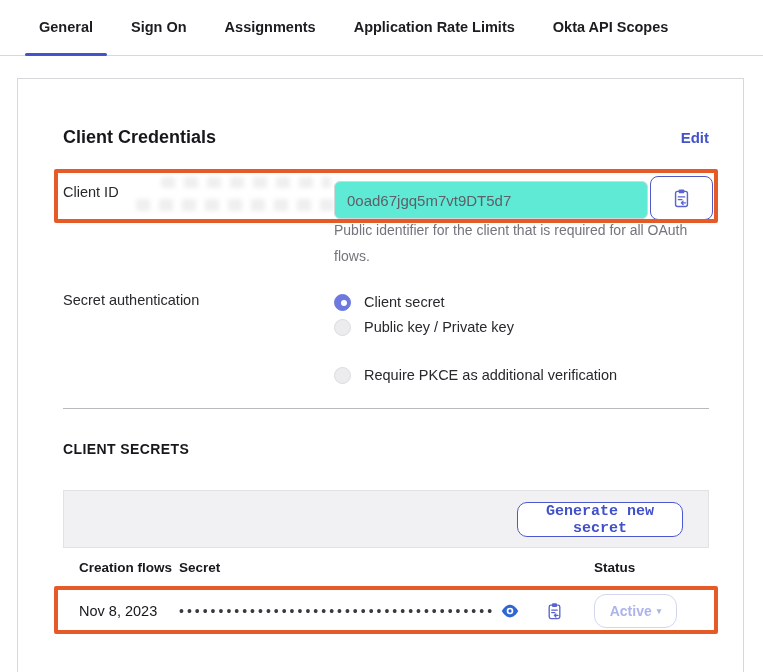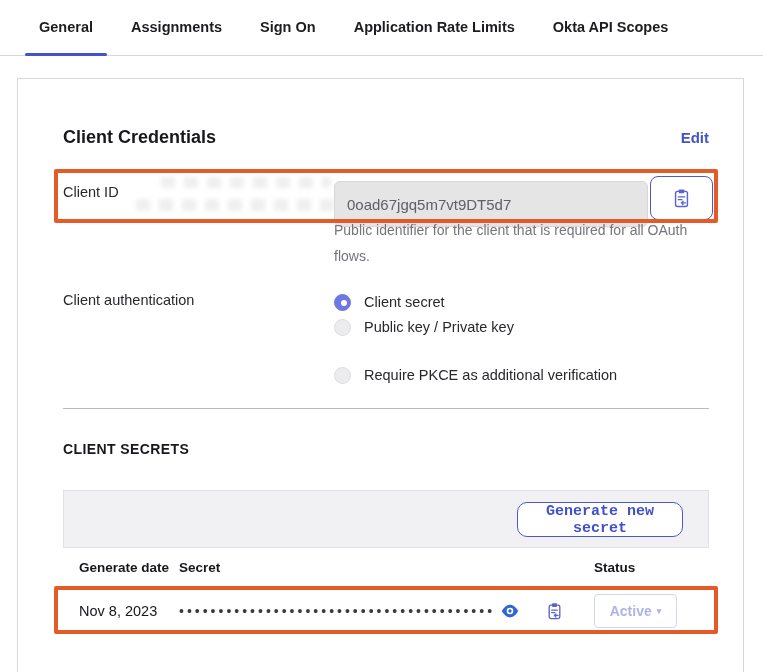--- a/index.html
+++ b/index.html
@@ -26,22 +26,22 @@
 
   
   .smudge { position:absolute; border-radius:3px; filter:blur(2px); opacity:.55;
     background:repeating-linear-gradient(90deg,#e2e2e4 0 14px, transparent 14px 23px); }
   .smudge-1 { left:143px; top:98px;  width:170px; height:11px; }
   .smudge-2 { left:118px; top:120px; width:212px; height:12px; }
 
   
   .field-label { position:absolute; left:45px; font-size:14.5px; color:#28282d; }
   .client-id-label { top:105px; }
-  .client-id-input { position:absolute; left:316px; top:102px; width:314px; height:46px;
-    background:#e5e5e5; border:1px solid #d6d6db; border-radius:6px;
+  .client-id-input { position:absolute; left:316px; top:102px; width:314px; height:38px;
+    background:#5eead4; border:1px solid #d6d6db; border-radius:6px;
     font-family:"Liberation Sans", sans-serif; font-size:15px; color:#5f5f68; padding:0 12px; }
   .copy-btn { position:absolute; left:632px; top:97px; width:63px; height:44px;
     background:#ffffff; border:1.5px solid #5058c5; border-radius:8px;
     display:flex; align-items:center; justify-content:center; cursor:pointer; }
   .helper { position:absolute; left:316px; top:138px; width:372px;
     font-size:14px; line-height:26px; color:#74747d; }
 
   
   .hl { position:absolute; border:4px solid #e45b28; border-radius:2px;
     pointer-events:none; z-index:6; background:transparent; }
@@ -80,32 +80,32 @@
   .th-date { padding-left:16px; }
   .trow { position:absolute; left:45px; top:509px; width:646px; height:46px;
     display:grid; grid-template-columns:116px 415px 1fr; align-items:center; background:#fff; }
   .td-date { padding-left:16px; font-size:14.5px; color:#17171c; white-space:nowrap; }
   .td-secret { display:flex; align-items:center; }
   .dots { font-size:14px; letter-spacing:3px; color:#3a3a40; width:318px;
     overflow:hidden; white-space:nowrap; flex:none; }
   .eye-btn { margin-left:4px; cursor:pointer; display:flex; align-items:center; }
   .copy-sm-btn { margin-left:27px; cursor:pointer; display:flex; align-items:center; }
   .status-btn { width:83px; height:34px; background:#ffffff; border:1.5px solid #d3d6f0;
-    border-radius:4px; color:#aeb4ea; font-weight:700; font-size:14px; cursor:pointer;
+    border-radius:12px; color:#aeb4ea; font-weight:700; font-size:14px; cursor:pointer;
     display:flex; align-items:center; justify-content:center; gap:5px;
     font-family:"Liberation Sans", sans-serif; }
   .status-btn .caret { font-size:9px; }
 </style>
 </head>
 <body>
 
 <div class="tabbar">
   <div class="tab active">General</div>
+  <div class="tab">Sign On</div>
   <div class="tab">Assignments</div>
-  <div class="tab">Sign On</div>
   <div class="tab">Application Rate Limits</div>
   <div class="tab">Okta API Scopes</div>
 </div>
 
 <div class="card">
 
   <div class="heading-row">
     <div class="section-title">Client Credentials</div>
     <div class="edit-link">Edit</div>
   </div>
@@ -122,21 +122,21 @@
         <rect x="8.5" y="1.5" width="7" height="5" rx="1.2" fill="#5a63cf"></rect>
         <path d="M8 11h8M8 14.5h4.5" stroke="#5a63cf" stroke-width="1.7" stroke-linecap="round"></path>
         <path d="M17 18.5h-5M14 16.3l-2.2 2.2 2.2 2.2" stroke="#5a63cf" stroke-width="1.7" stroke-linecap="round" stroke-linejoin="round"></path>
       </svg>
     </span>
   </div>
   <div class="helper">Public identifier for the client that is required for all OAuth flows.</div>
 
   <div class="hl hl-1"></div>
 
-  <div class="field-label auth-label">Client authentication</div>
+  <div class="field-label auth-label">Secret authentication</div>
   <div class="choice-row r2">
     <span class="radio"></span>
     <span class="lbl">Public key / Private key</span>
   </div>
   <div class="choice-row r1">
     <span class="radio sel"></span>
     <span class="lbl">Client secret</span>
   </div>
 
   <div class="choice-row ck">
@@ -146,21 +146,21 @@
 
   <div class="divider"></div>
 
   <div class="secrets-title">CLIENT SECRETS</div>
 
   <div class="toolbar">
     <button class="generate-btn">Generate new secret</button>
   </div>
 
   <div class="thead">
-    <div class="th th-date">Generate date</div>
+    <div class="th th-date">Creation flows</div>
     <div class="th">Secret</div>
     <div class="th">Status</div>
   </div>
 
   <div class="trow">
     <div class="td-date">Nov 8, 2023</div>
     <div class="td-secret">
       <span class="dots">••••••••••••••••••••••••••••••••••••••••</span>
       <span class="eye-btn">
         <svg width="18" height="14" viewBox="0 0 24 18">

